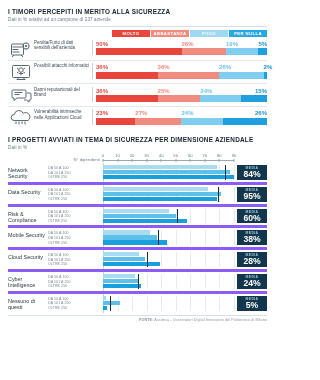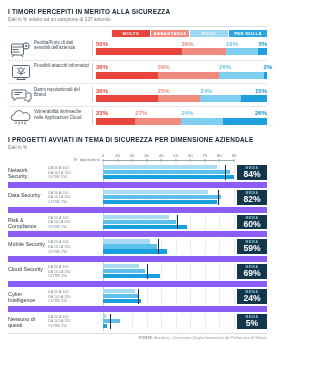--- a/index.html
+++ b/index.html
@@ -63,21 +63,21 @@
   .axis-spacer{width:40px;flex:0 0 40px;}
   .axis-dip{
     width:52px;flex:0 0 52px;font-size:4.2px;color:#6d7d86;text-align:right;
     padding-right:3px;padding-bottom:1px;letter-spacing:.1px;
   }
   .axis-scale{flex:1;position:relative;height:10px;}
   .axis-scale .tk{position:absolute;font-size:4.2px;color:#6d7d86;transform:translateX(-50%);top:0;}
   .axis-line{position:absolute;left:0;right:0;bottom:2px;height:1px;background:#9aa7ae;}
   .axis-line i{position:absolute;top:-1px;width:1px;height:3px;background:#9aa7ae;transform:translateX(-50%);}
 
-  .grow{display:flex;align-items:stretch;border-bottom:6px solid #8b5cf6;padding:2px 0;}
+  .grow{display:flex;align-items:stretch;border-bottom:3px solid #8b5cf6;padding:2px 0;}
   .gname{
     width:40px;flex:0 0 40px;font-size:5.4px;line-height:6.4px;color:#2b3a42;
     padding-top:2px;
   }
   .gsizes{width:52px;flex:0 0 52px;padding-right:3px;text-align:left;padding-top:1px;}
   .gsizes span{display:block;font-size:3.5px;line-height:4.6px;color:#77858d;letter-spacing:.12px;white-space:nowrap;}
   .gplot{flex:1;position:relative;}
   .gplot .grid{position:absolute;top:0;bottom:0;width:1px;background:#e6ebee;}
   .gplot .axedge{position:absolute;top:-2px;bottom:-2px;left:0;width:1px;background:#c9d2d7;}
   .gbars{position:relative;z-index:2;}
@@ -314,21 +314,21 @@
         <div class="grid" style="left:100%"></div>
         <div class="gbars">
           <div class="gbar s1" style="width:80%"></div>
           <div class="gbar s2" style="width:90%"></div>
           <div class="gbar s3" style="width:86.7%"></div>
         </div>
         <div class="avgline" style="left:87.8%"></div>
       </div>
       <div class="gmedia">
         <div class="lab">MEDIA</div>
-        <div class="val">82%</div>
+        <div class="val">95%</div>
       </div>
     </div>
 
     <div class="grow">
       <div class="gname">Risk &amp; Compliance</div>
       <div class="gsizes">
         <span>DA 50 A 100</span>
         <span>DA 101 A 250</span>
         <span>OLTRE 250</span>
       </div>
@@ -376,21 +376,21 @@
         <div class="grid" style="left:100%"></div>
         <div class="gbars">
           <div class="gbar s1" style="width:35.5%"></div>
           <div class="gbar s2" style="width:41.1%"></div>
           <div class="gbar s3" style="width:48.9%"></div>
         </div>
         <div class="avgline" style="left:42.2%"></div>
       </div>
       <div class="gmedia">
         <div class="lab">MEDIA</div>
-        <div class="val">59%</div>
+        <div class="val">38%</div>
       </div>
     </div>
 
     <div class="grow">
       <div class="gname">Cloud Security</div>
       <div class="gsizes">
         <span>DA 50 A 100</span>
         <span>DA 101 A 250</span>
         <span>OLTRE 250</span>
       </div>
@@ -407,21 +407,21 @@
         <div class="grid" style="left:100%"></div>
         <div class="gbars">
           <div class="gbar s1" style="width:27.8%"></div>
           <div class="gbar s2" style="width:32.2%"></div>
           <div class="gbar s3" style="width:43.3%"></div>
         </div>
         <div class="avgline" style="left:33.3%"></div>
       </div>
       <div class="gmedia">
         <div class="lab">MEDIA</div>
-        <div class="val">69%</div>
+        <div class="val">28%</div>
       </div>
     </div>
 
     <div class="grow">
       <div class="gname">Cyber Intelligence</div>
       <div class="gsizes">
         <span>DA 50 A 100</span>
         <span>DA 101 A 250</span>
         <span>OLTRE 250</span>
       </div>

